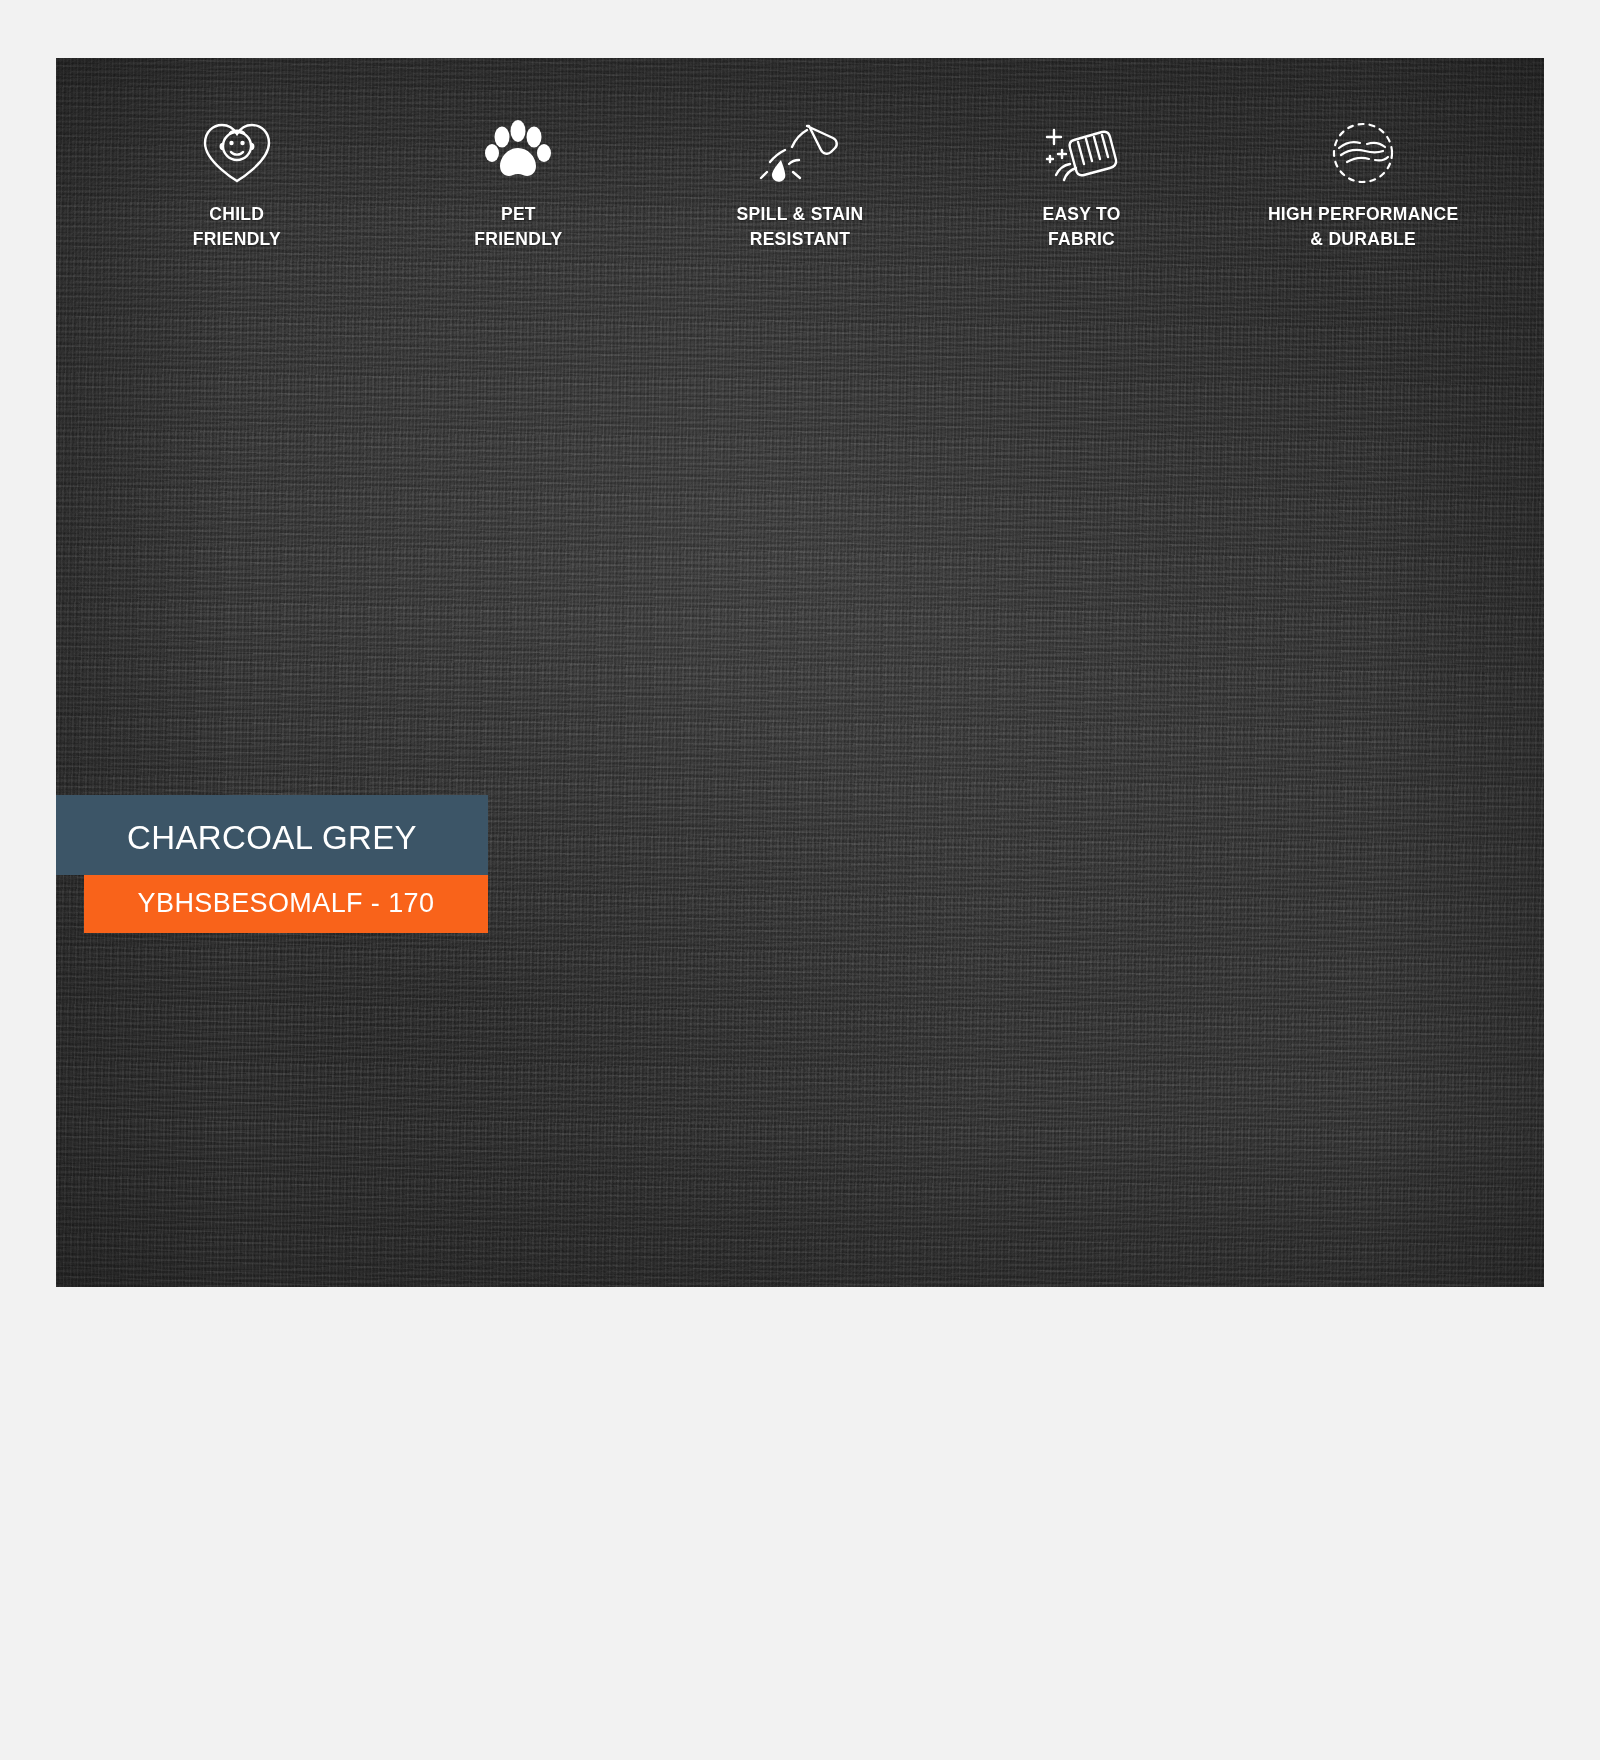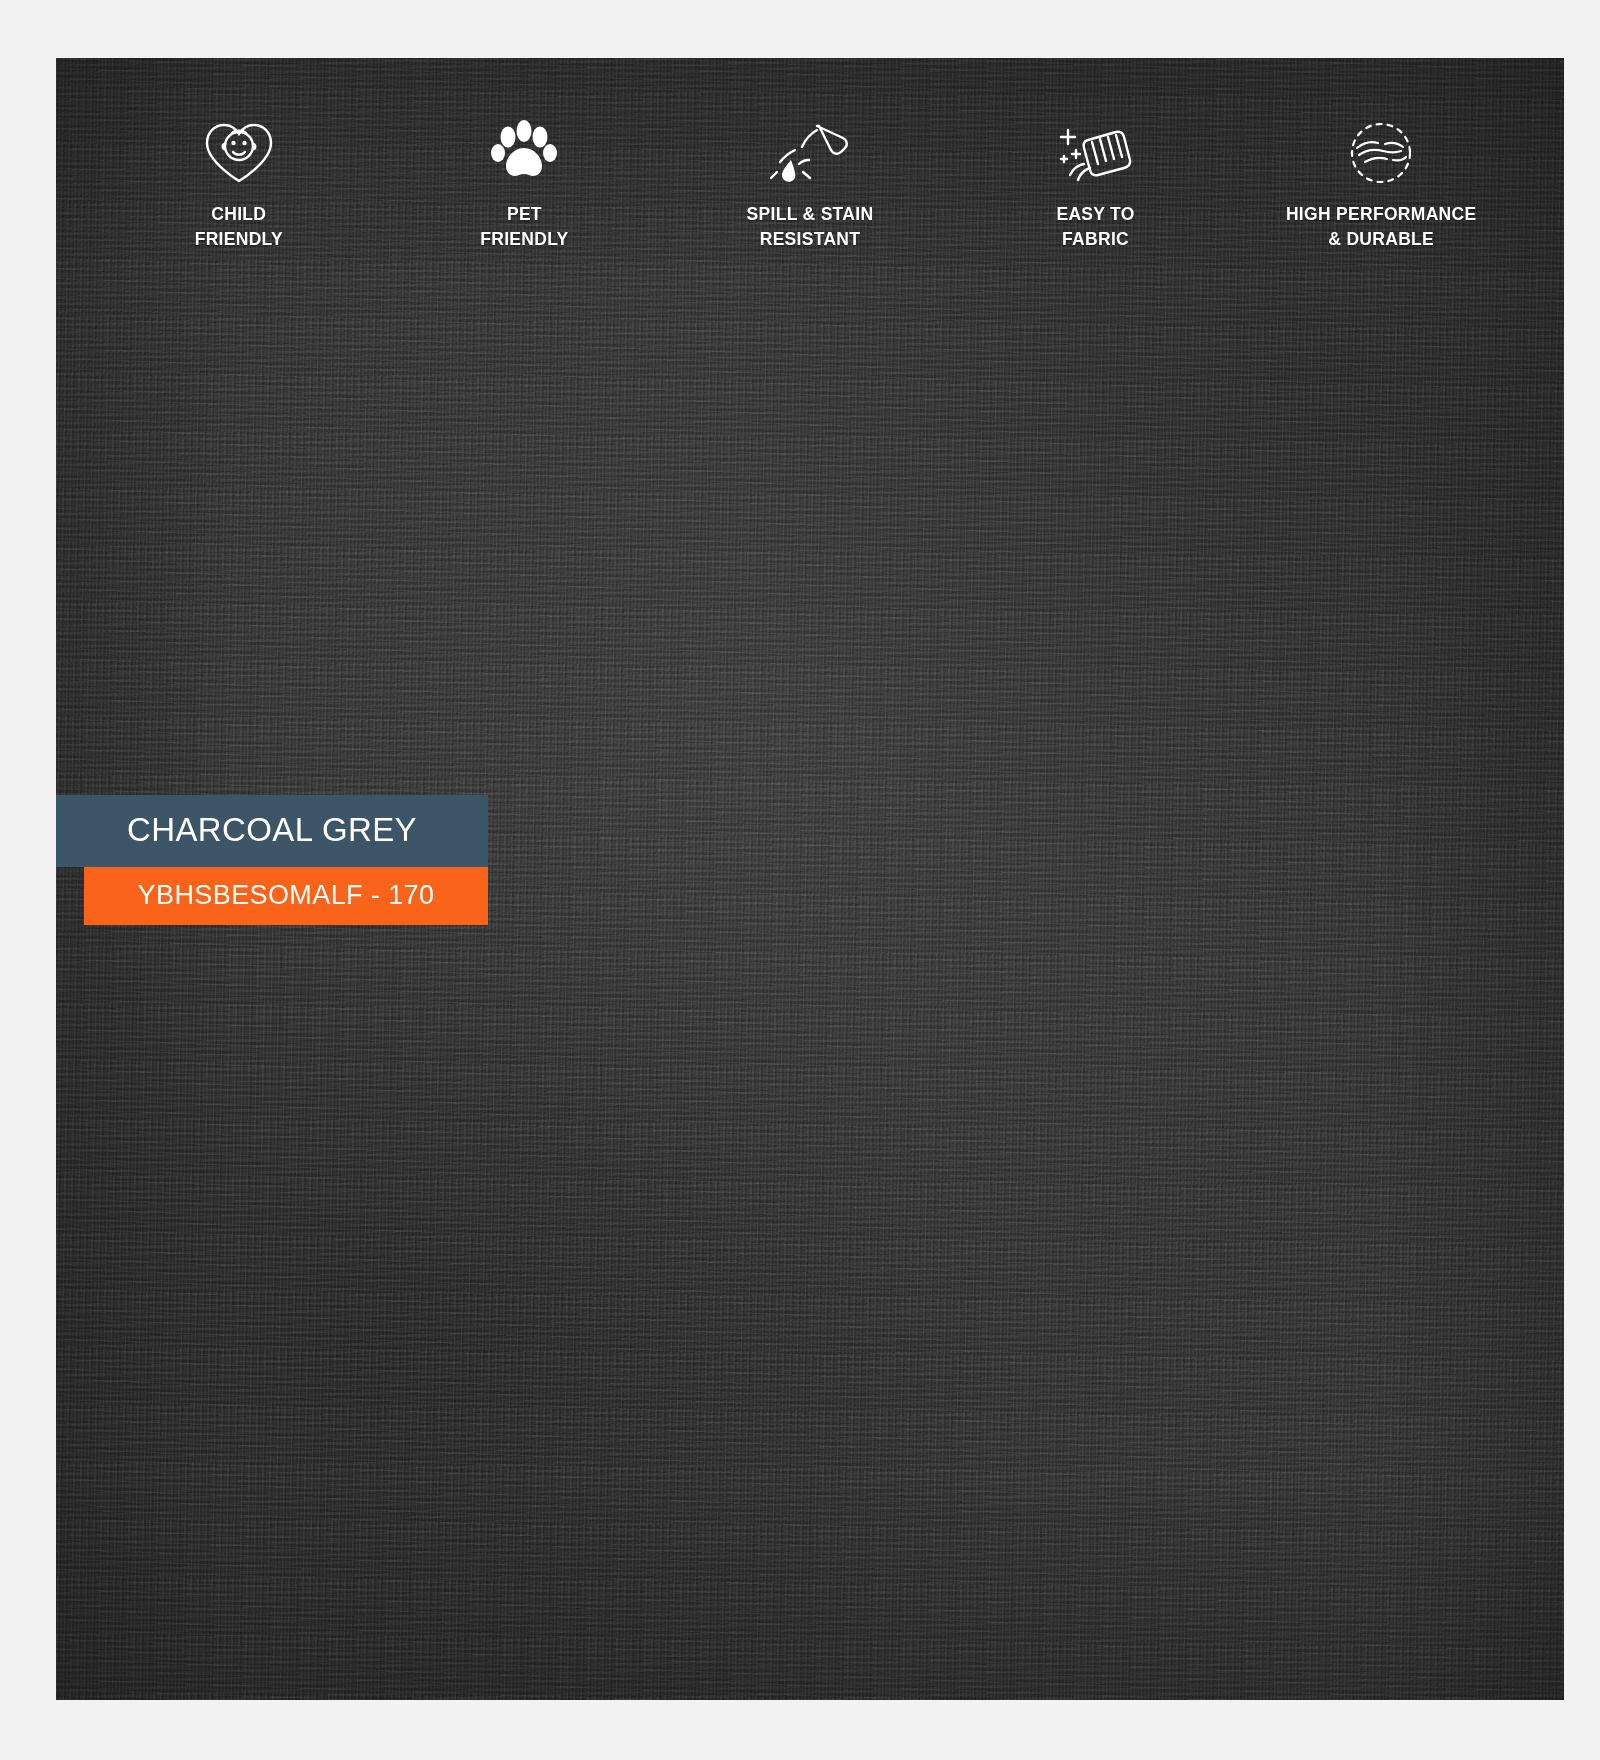--- a/index.html
+++ b/index.html
@@ -18,24 +18,23 @@
     height: 1760px;
     background: #f2f2f2;
   }
 
   
   .swatch {
     position: absolute;
     left: 56px;
     top: 58px;
     width: 1488px;
-    height: 1642px;
+    height: 1229px;
     background-color: #343434;
     overflow: hidden;
-    padding-left: 20px;
   }
 
   .swatch-texture {
     position: absolute;
     inset: 0;
     background-color: #353535;
     background-image:
       repeating-linear-gradient(91deg,
         rgba(255,255,255,0.055) 0px,
         rgba(255,255,255,0.055) 1px,
@@ -129,21 +128,21 @@
     width: 432px;
   }
 
   .label-name {
     background: #3c5567;
     color: #ffffff;
     font-size: 33px;
     font-weight: normal;
     letter-spacing: 0.4px;
     text-align: center;
-    padding: 16px 8px 18px;
+    padding: 24px 8px 18px;
     box-sizing: border-box;
   }
 
   .label-code {
     background: #f9631a;
     color: #ffffff;
     font-size: 27px;
     letter-spacing: 0.4px;
     text-align: center;
     padding: 13px 8px 14px;

